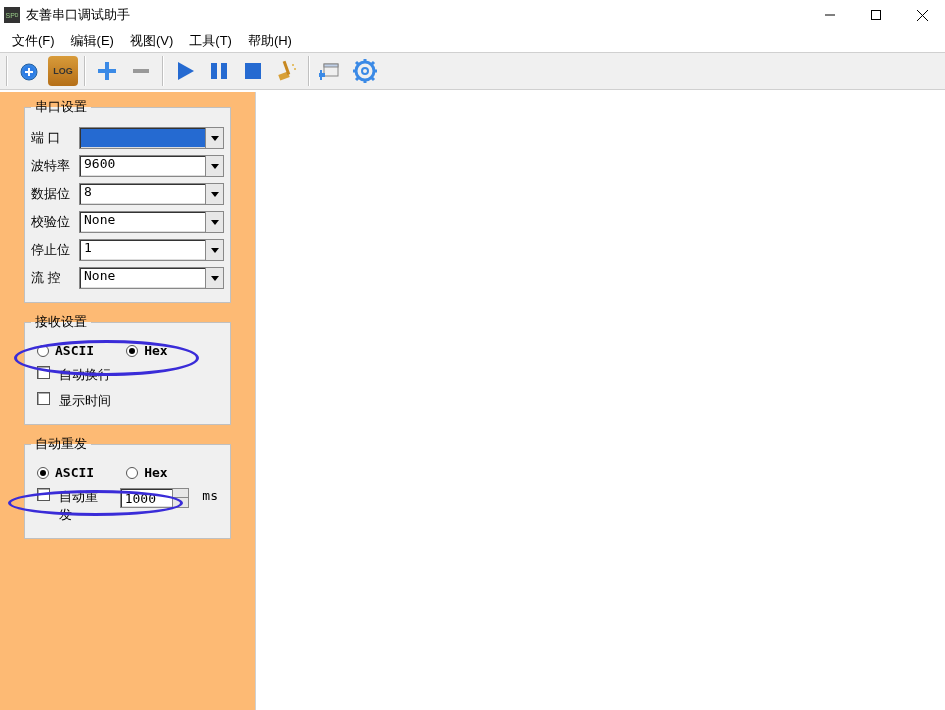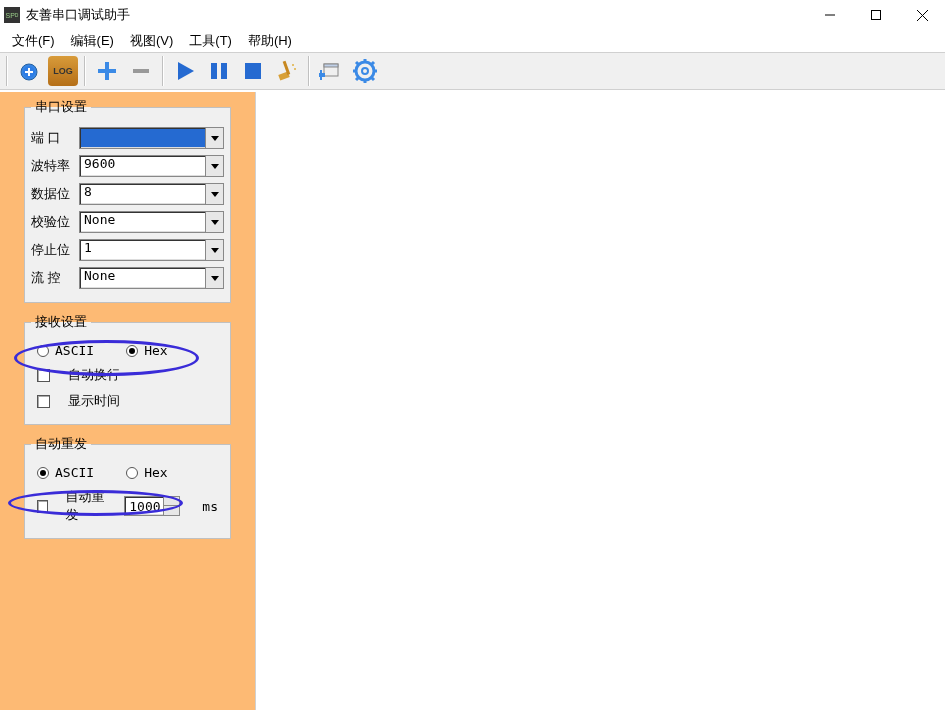--- a/index.html
+++ b/index.html
@@ -128,35 +128,36 @@
     border-right: 4px solid transparent;
     border-top: 5px solid #000;
   }
   .radio-row {
     display: flex;
     align-items: center;
     gap: 32px;
     padding: 4px 6px;
     font-family: monospace;
     font-size: 13px;
+    font-weight: bold;
   }
   .radio {
     display: flex; align-items: center; gap: 6px;
   }
   .radio .bullet {
     width: 12px; height: 12px; border-radius: 50%;
     border: 1px solid #555; background: #fff; position: relative;
     display: inline-block;
   }
   .radio .bullet.checked::after {
     content: ""; position: absolute; left: 2px; top: 2px;
     width: 6px; height: 6px; border-radius: 50%; background: #000;
   }
   .check-row {
-    display: flex; align-items: center; gap: 18px;
+    display: flex; gap: 9px;
     padding: 4px 6px;
     font-size: 13px;
   }
   .chk {
     width: 13px; height: 13px; border: 1px solid #555; background: #fff;
     display: inline-block; box-shadow: inset 1px 1px #aaa;
   }
   .spin {
     width: 70px; height: 20px; border: 1px solid #888;
     background: #fff; display: flex; align-items: center;

